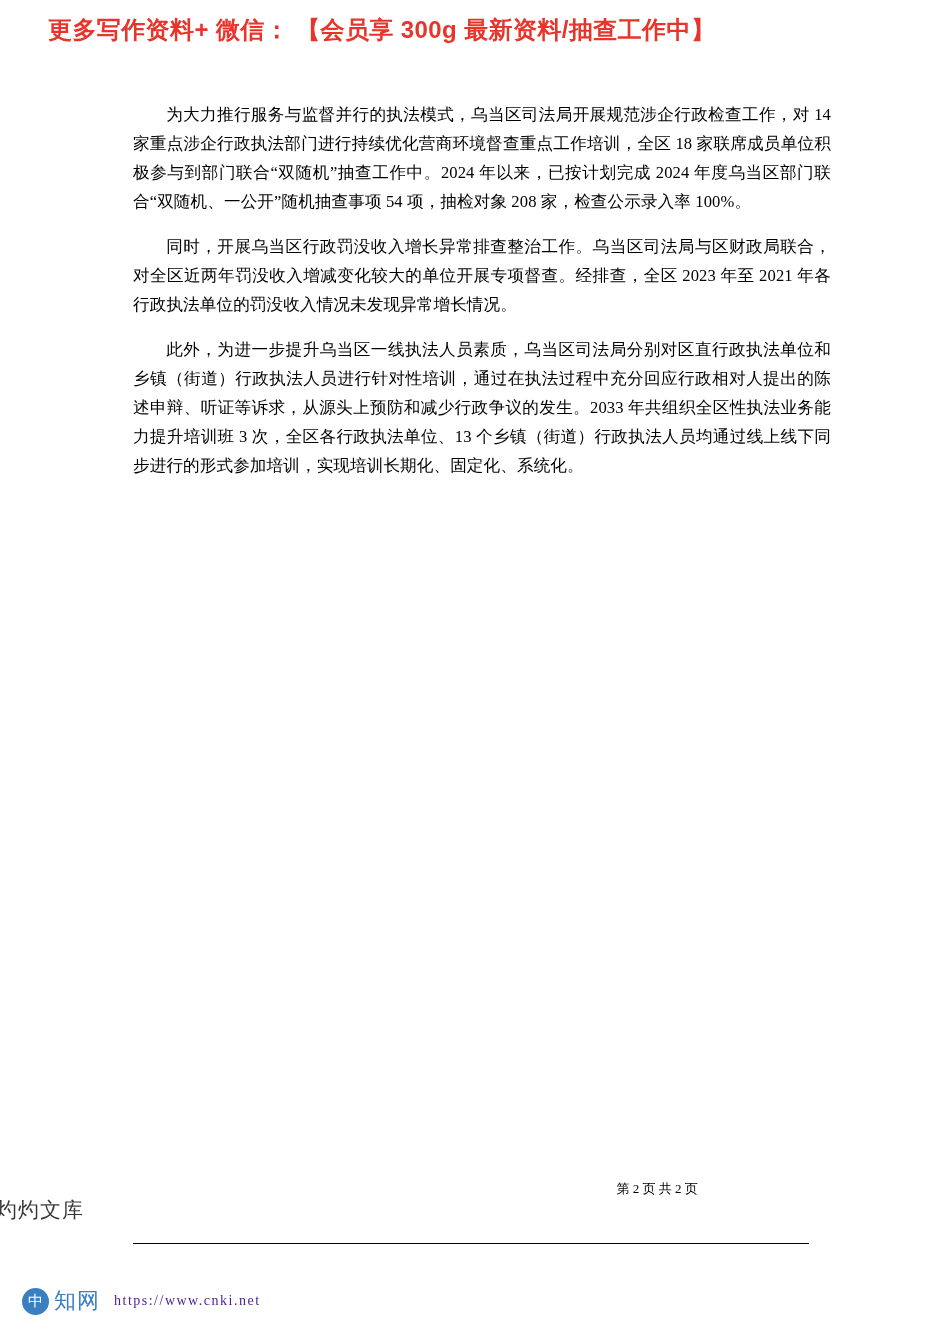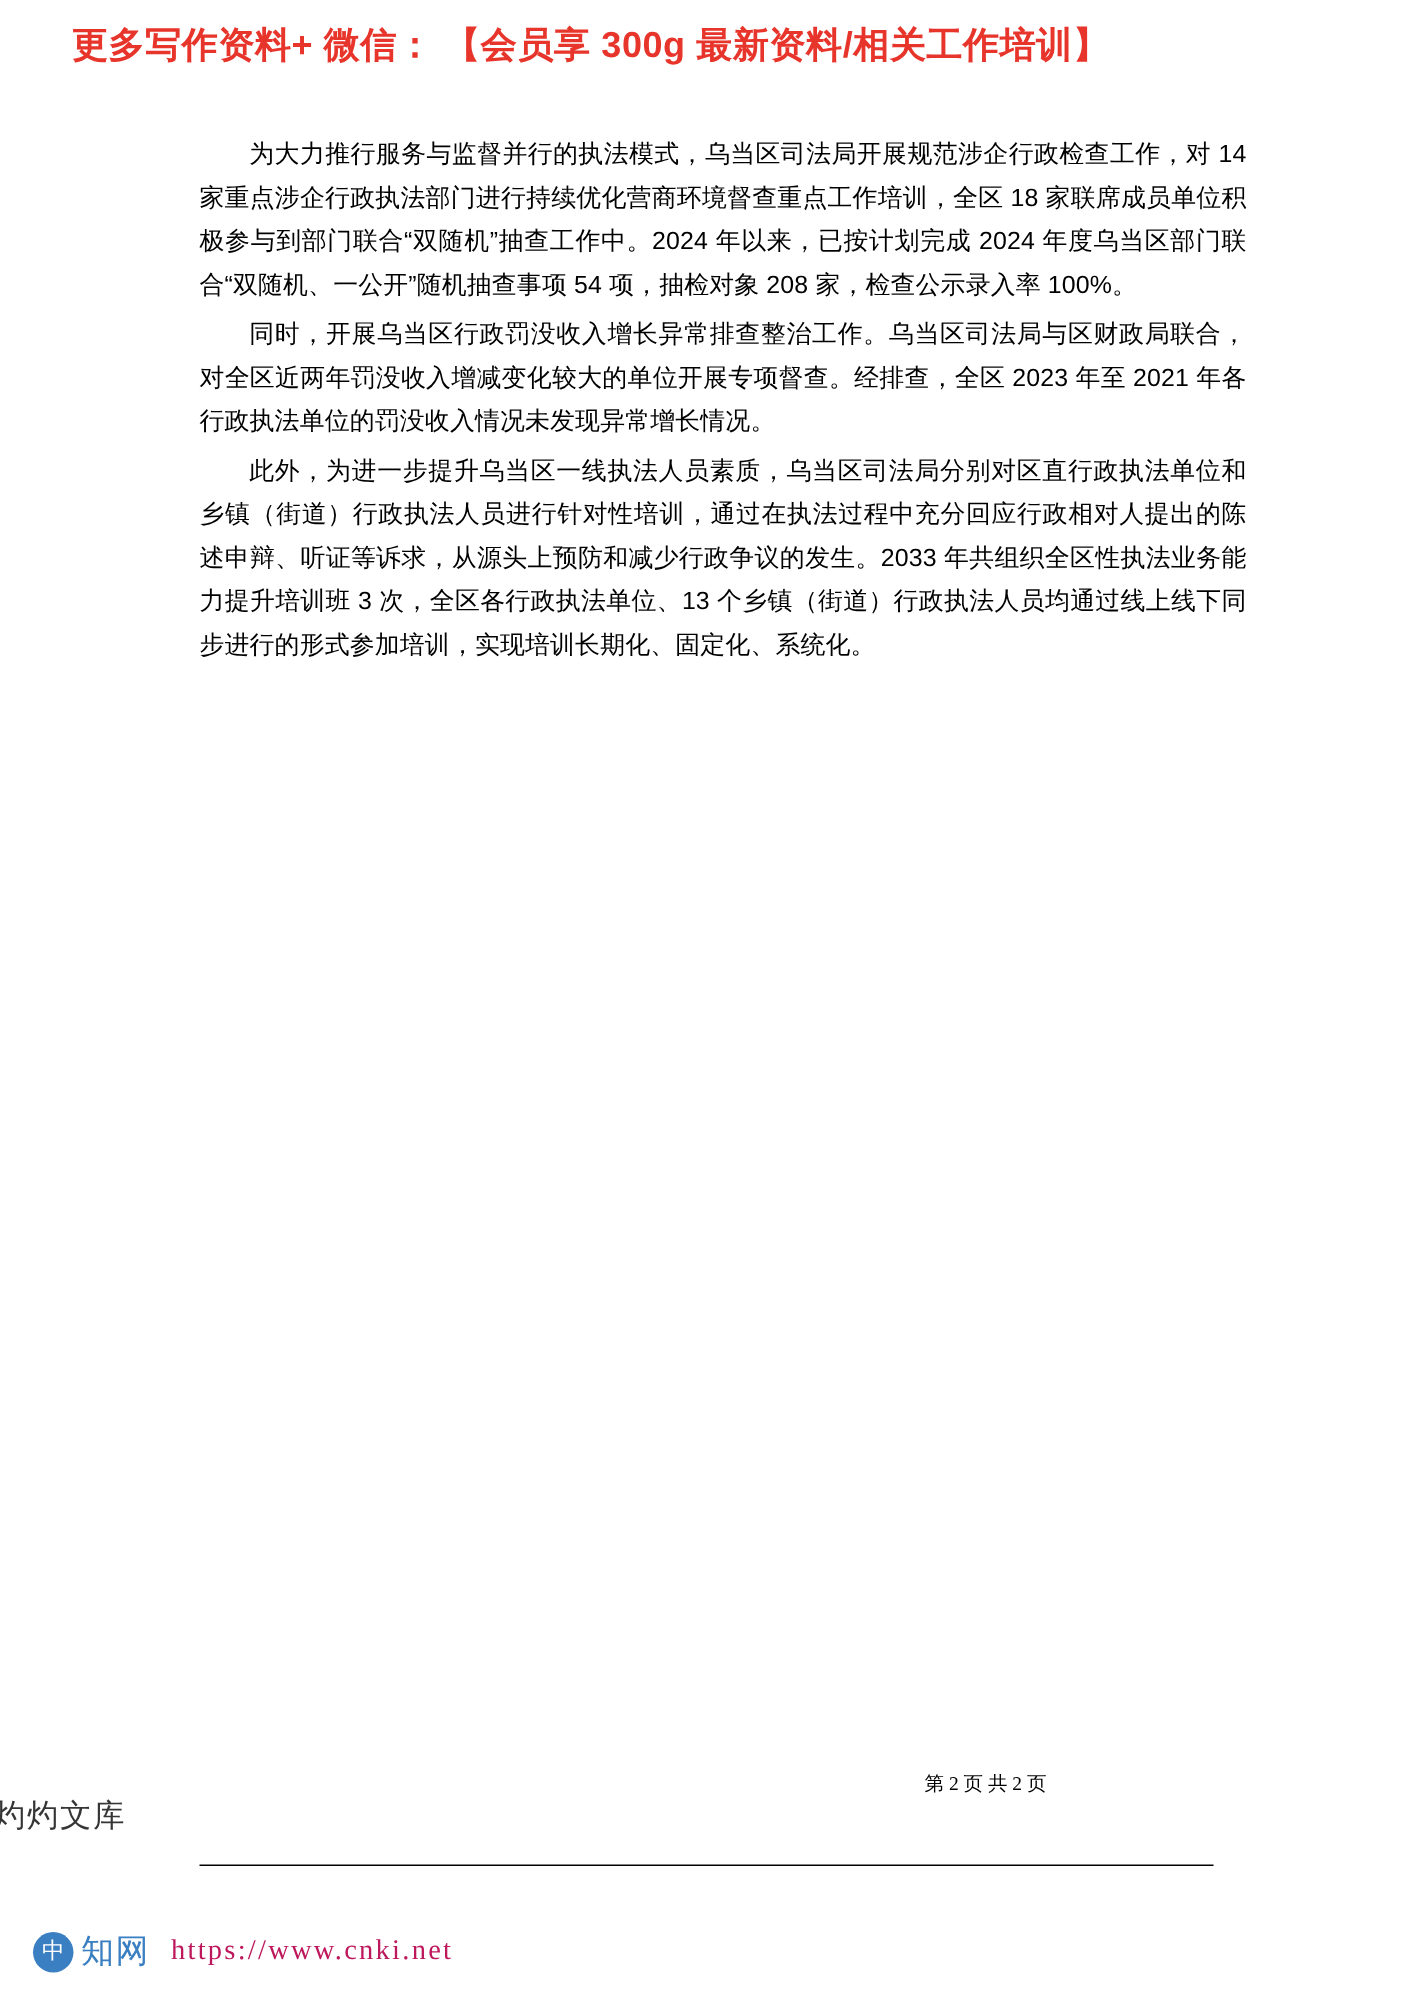--- a/index.html
+++ b/index.html
@@ -39,28 +39,28 @@
     font-family: "Liberation Sans", sans-serif;
   }
   
   .doc-body {
     position: absolute;
     top: 84px;
     left: 133px;
     width: 698px;
   }
   .para {
-    font-family: Liberation Sans, sans-serif;
+    font-family: Liberation Serif, serif;
     font-size: 16.6px;
     line-height: 29px;
     color: #000000;
     text-align: justify;
     text-justify: inter-ideograph;
     text-indent: 2em;
-    margin: 4px 0 0 0;
+    margin: 16px 0 0 0;
     letter-spacing: 0.1px;
   }
   
   .page-number {
     position: absolute;
     top: 1180px;
     left: 0;
     width: 950px;
     text-align: center;
     font-family: "Liberation Serif", "DejaVu Serif", serif;
@@ -117,35 +117,35 @@
     text-align: center;
     font-family: "Liberation Serif", "DejaVu Serif", serif;
   }
   .cnki-name {
     color: #3a7fc1;
     font-size: 22px;
     font-family: "Liberation Serif", "DejaVu Serif", serif;
     letter-spacing: 1px;
   }
   .cnki-url {
-    color: #be185d;
-    font-size: 19px;
+    color: #4c1d95;
+    font-size: 14px;
     font-family: "Liberation Serif", "DejaVu Serif", serif;
     letter-spacing: 1.5px;
   }
 </style>
 </head>
 <body>
 
 <div class="page">
 
   <div class="promo-banner">
     <span class="promo-text">更多写作资料+ 微信：</span>
     <span class="promo-text sep">&nbsp;</span>
-    <span class="promo-text">【会员享 300g 最新资料/相关工作培训】</span>
+    <span class="promo-text">【会员享 300g 最新资料/抽查工作中】</span>
   </div>
 
   <div class="doc-body">
     <p class="para">为大力推行服务与监督并行的执法模式，乌当区司法局开展规范涉企行政检查工作，对 14 家重点涉企行政执法部门进行持续优化营商环境督查重点工作培训，全区 18 家联席成员单位积极参与到部门联合“双随机”抽查工作中。2024 年以来，已按计划完成 2024 年度乌当区部门联合“双随机、一公开”随机抽查事项 54 项，抽检对象 208 家，检查公示录入率 100%。</p>
     <p class="para">同时，开展乌当区行政罚没收入增长异常排查整治工作。乌当区司法局与区财政局联合，对全区近两年罚没收入增减变化较大的单位开展专项督查。经排查，全区 2023 年至 2021 年各行政执法单位的罚没收入情况未发现异常增长情况。</p>
     <p class="para">此外，为进一步提升乌当区一线执法人员素质，乌当区司法局分别对区直行政执法单位和乡镇（街道）行政执法人员进行针对性培训，通过在执法过程中充分回应行政相对人提出的陈述申辩、听证等诉求，从源头上预防和减少行政争议的发生。2033 年共组织全区性执法业务能力提升培训班 3 次，全区各行政执法单位、13 个乡镇（街道）行政执法人员均通过线上线下同步进行的形式参加培训，实现培训长期化、固定化、系统化。</p>
   </div>
 
   <div class="page-number">
     <span class="page-number-inner">第 2 页 共 2 页</span>

